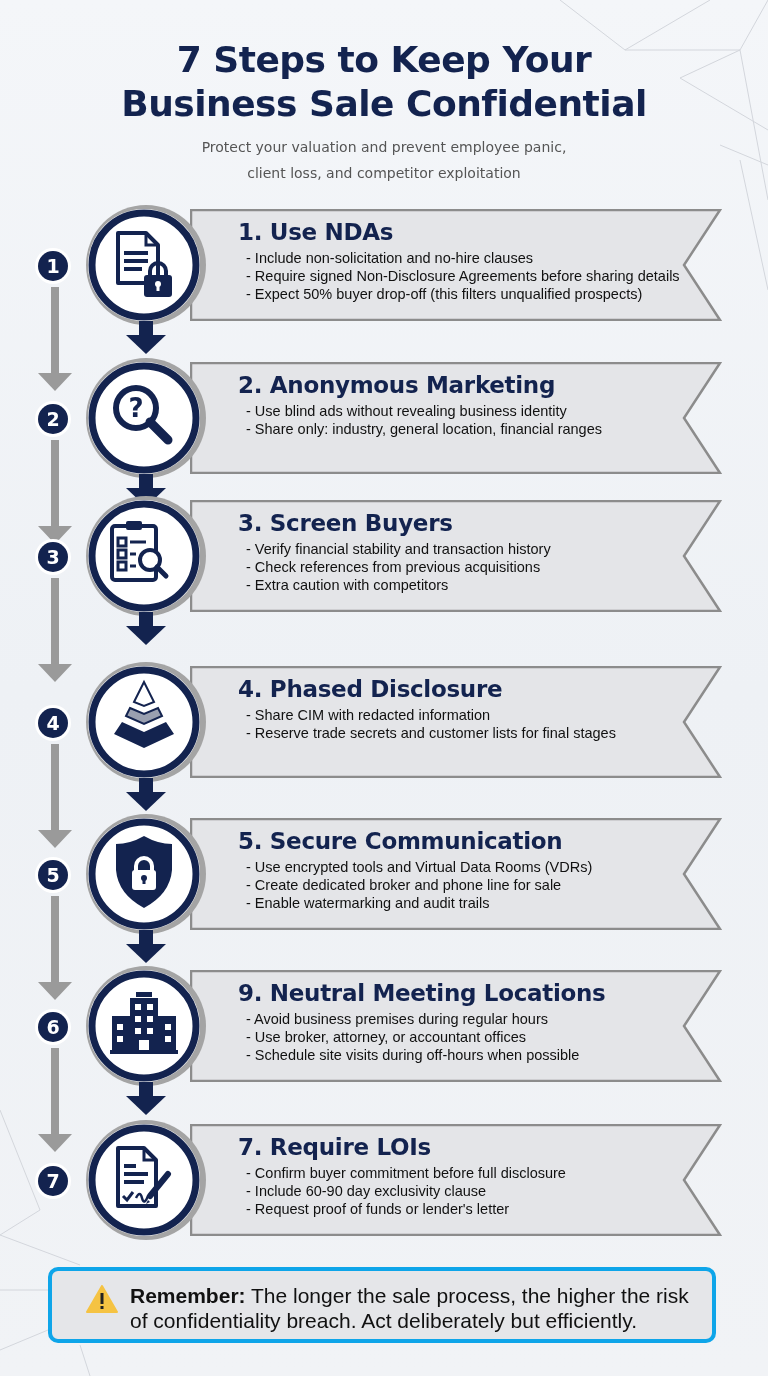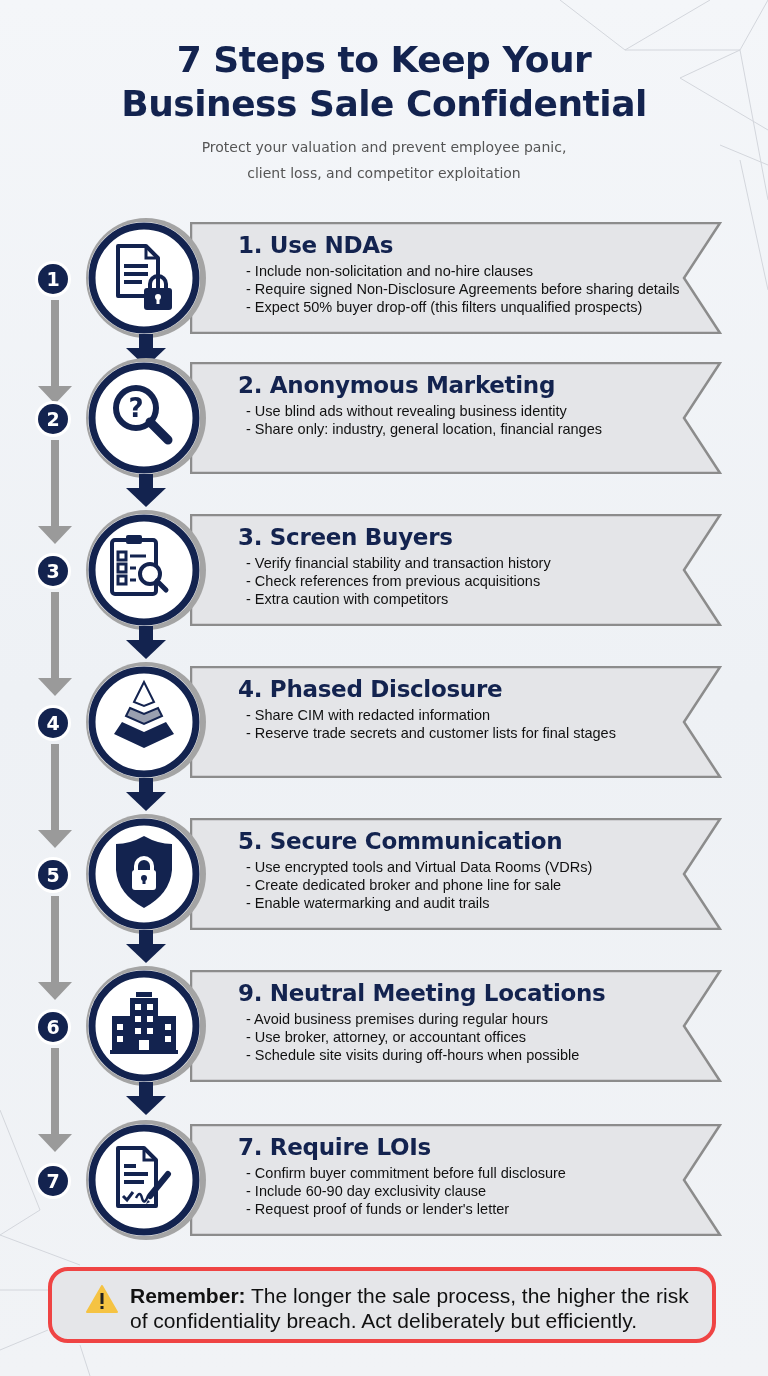--- a/index.html
+++ b/index.html
@@ -18,21 +18,21 @@
   .ribbon svg { position:absolute; left:0; top:0; }
   .step-title { position:absolute; left:238px; top:14px; font-family:"DejaVu Sans", sans-serif; font-weight:bold; color:#13234f; font-size:23px; line-height:30px; letter-spacing:-0.3px; }
   .bullets { position:absolute; left:246px; top:46px; margin:0; padding:0; list-style:none; }
   .bullets li { font-family:"Liberation Sans", sans-serif; font-size:14.5px; line-height:18px; color:#111; white-space:nowrap; }
   .icon-circle { position:absolute; left:86px; top:2px; width:120px; height:120px; }
   .num-badge { position:absolute; left:38px; top:48px; width:30px; height:30px; border-radius:50%; background:#13234f; color:#fff; font-family:"DejaVu Sans", sans-serif; font-weight:bold; font-size:19px; line-height:30px; text-align:center; box-shadow:0 0 0 3px #fff; }
   .gray-line { position:absolute; left:51px; top:84px; width:8px; height:90px; background:#9a9a9a; }
   .gray-head { position:absolute; left:38px; top:170px; width:0; height:0; border-left:17px solid transparent; border-right:17px solid transparent; border-top:18px solid #9a9a9a; }
   .blue-arrow { position:absolute; left:126px; top:118px; }
 
-  .reminder { position:absolute; left:48px; top:1267px; width:668px; height:76px; box-sizing:border-box; border:4px solid #ef4444; border-radius:20px; background:#e5e6e9; z-index:2; }
+  .reminder { position:absolute; left:48px; top:1267px; width:668px; height:76px; box-sizing:border-box; border:4px solid #0ea5e9; border-radius:10px; background:#e5e6e9; z-index:2; }
   .reminder-inner { position:absolute; left:78px; top:12px; width:580px; font-family:"Liberation Sans", sans-serif; font-size:21px; line-height:25px; color:#111; }
   .warn { position:absolute; left:34px; top:14px; }
   .strong { font-weight:bold; }
 </style>
 </head>
 <body>
 
 <svg class="bg-lines" width="768" height="1376">
   <g stroke="#d3d6dc" stroke-width="1" fill="none">
     <polyline points="560,0 625,50 710,0"></polyline>
@@ -53,21 +53,21 @@
   <h1 class="title">
     <span>7 Steps to Keep Your</span><br>
     <span>Business Sale Confidential</span>
   </h1>
   <p class="subtitle">
     <span>Protect your valuation and prevent employee panic,</span><br>
     <span>client loss, and competitor exploitation</span>
   </p>
 </div>
 
-<div class="step" style="top:216px;">
+<div class="step" style="top:203px;">
   <div class="ribbon">
     <svg width="532" height="112">
         <path d="M1,1 L530,1 L494,56 L530,111 L1,111 Z" fill="#e4e5e8" stroke="#8c8c8c" stroke-width="2.5"></path>
       </svg>
   </div>
   <div class="step-title">1. Use NDAs</div>
   <ul class="bullets">
     <li>- Include non-solicitation and no-hire clauses</li>
     <li>- Require signed Non-Disclosure Agreements before sharing details</li>
     <li>- Expect 50% buyer drop-off (this filters unqualified prospects)</li>
@@ -118,21 +118,21 @@
   </svg>
   <div class="num-badge">2</div>
   <div class="gray-line"></div>
   <div class="gray-head"></div>
   <svg class="blue-arrow" width="40" height="34">
       <rect x="13" y="0" width="14" height="16" fill="#13234f"></rect>
       <polygon points="0,14 40,14 20,33" fill="#13234f"></polygon>
     </svg>
 </div>
 
-<div class="step" style="top:508px;">
+<div class="step" style="top:494px;">
   <div class="ribbon">
     <svg width="532" height="112">
         <path d="M1,1 L530,1 L494,56 L530,111 L1,111 Z" fill="#e4e5e8" stroke="#8c8c8c" stroke-width="2.5"></path>
       </svg>
   </div>
   <div class="step-title">3. Screen Buyers</div>
   <ul class="bullets">
     <li>- Verify financial stability and transaction history</li>
     <li>- Check references from previous acquisitions</li>
     <li>- Extra caution with competitors</li>

